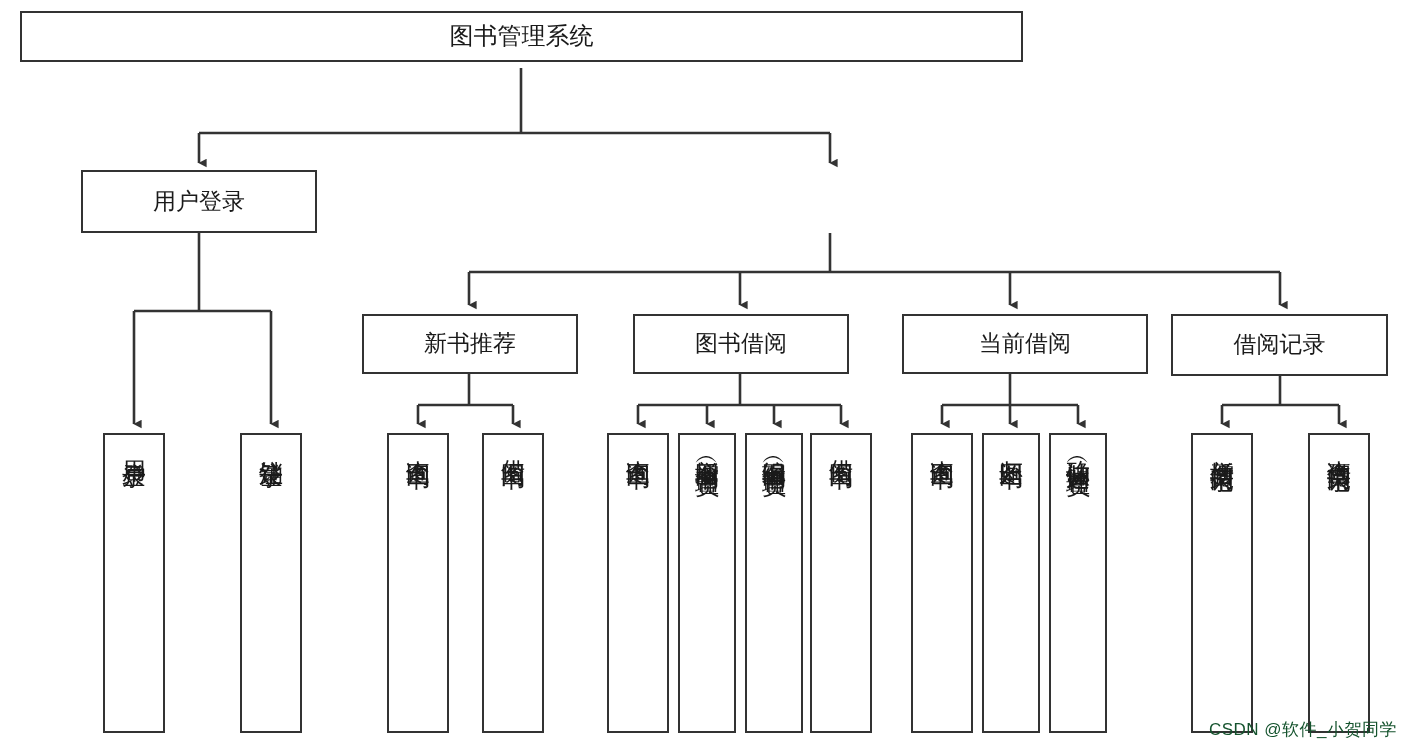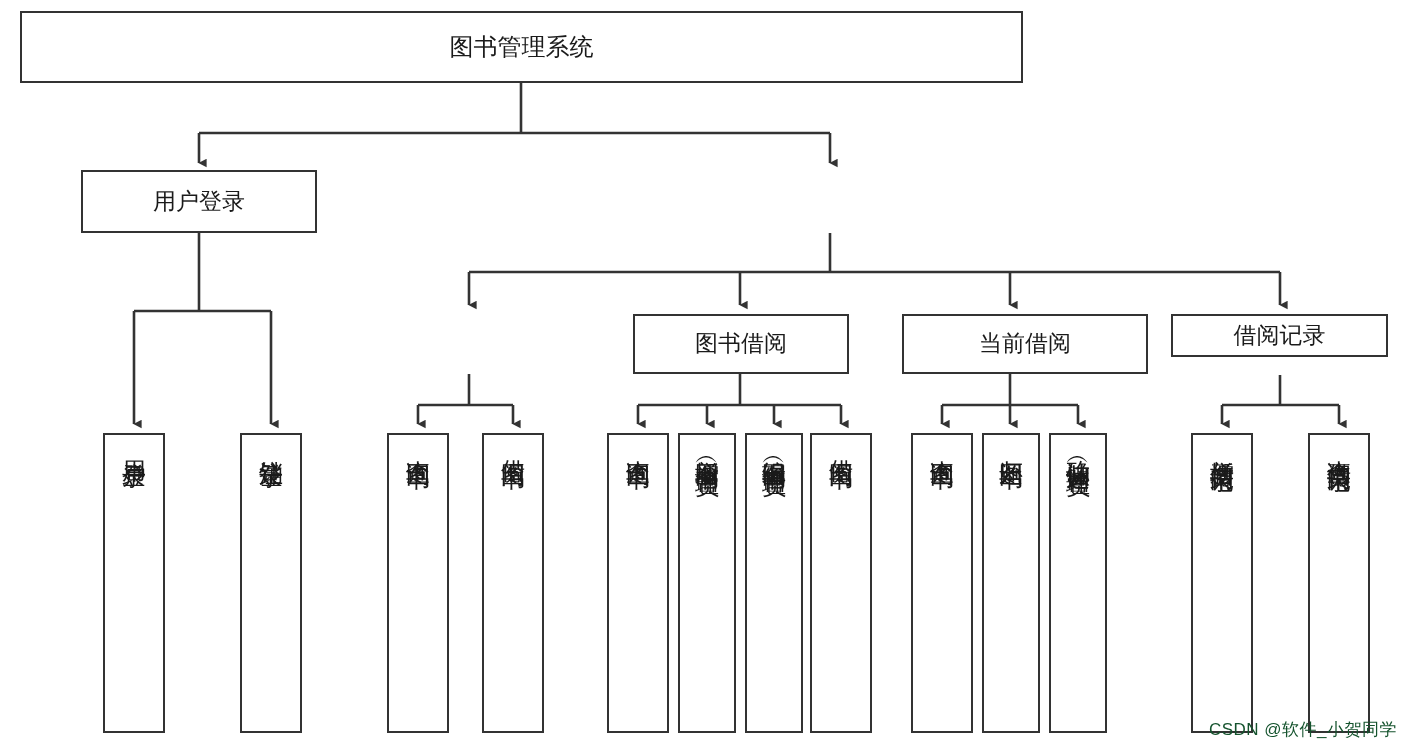--- a/index.html
+++ b/index.html
@@ -115,35 +115,38 @@
       <path d="M1010,405 L1010,424" marker-end="url(#arrowhead)"></path>
       <path d="M1078,405 L1078,424" marker-end="url(#arrowhead)"></path>
 
       <path d="M1280,375 L1280,405"></path>
       <path d="M1222,405 L1339,405"></path>
       <path d="M1222,405 L1222,424" marker-end="url(#arrowhead)"></path>
       <path d="M1339,405 L1339,424" marker-end="url(#arrowhead)"></path>
     </g>
   </svg>
 
-  <div class="node horiz root" style="left:20px; top:11px; width:1003px; height:72px;">
+  <div class="node horiz root" style="left:20px; top:11px; width:1003px; height:51px;">
     <span class="label">图书管理系统</span>
   </div>
 
   <div class="node horiz" style="left:81px; top:170px; width:236px; height:63px;">
     <span class="label">用户登录</span>
   </div>
 
+  <div class="node horiz" style="left:362px; top:314px; width:216px; height:60px;">
+    <span class="label">新书推荐</span>
+  </div>
   <div class="node horiz" style="left:633px; top:314px; width:216px; height:60px;">
     <span class="label">图书借阅</span>
   </div>
   <div class="node horiz" style="left:902px; top:314px; width:246px; height:60px;">
     <span class="label">当前借阅</span>
   </div>
-  <div class="node horiz" style="left:1171px; top:314px; width:217px; height:43px;">
+  <div class="node horiz" style="left:1171px; top:314px; width:217px; height:62px;">
     <span class="label">借阅记录</span>
   </div>
 
   <div class="node vert" style="left:103px; top:433px; width:62px; height:300px;">
     <span class="label">用户登录</span>
   </div>
   <div class="node vert" style="left:240px; top:433px; width:62px; height:300px;">
     <span class="label">注销登录</span>
   </div>
 

